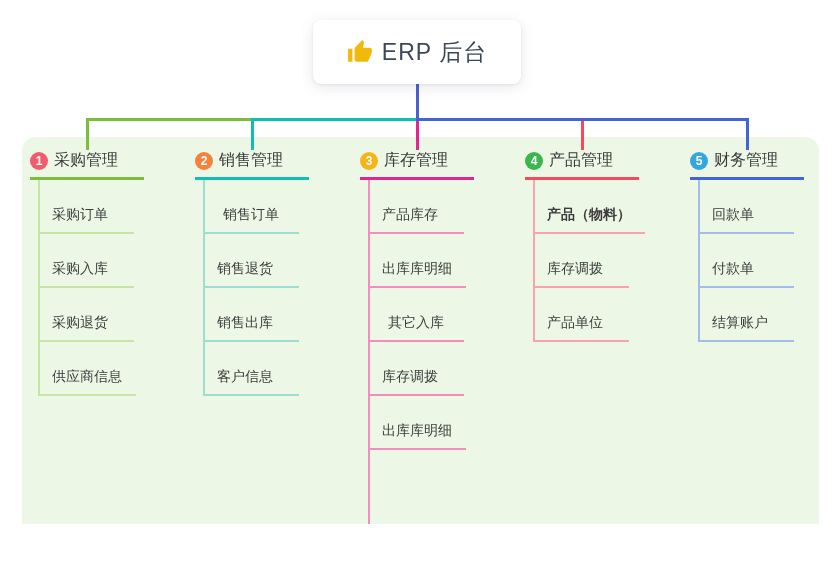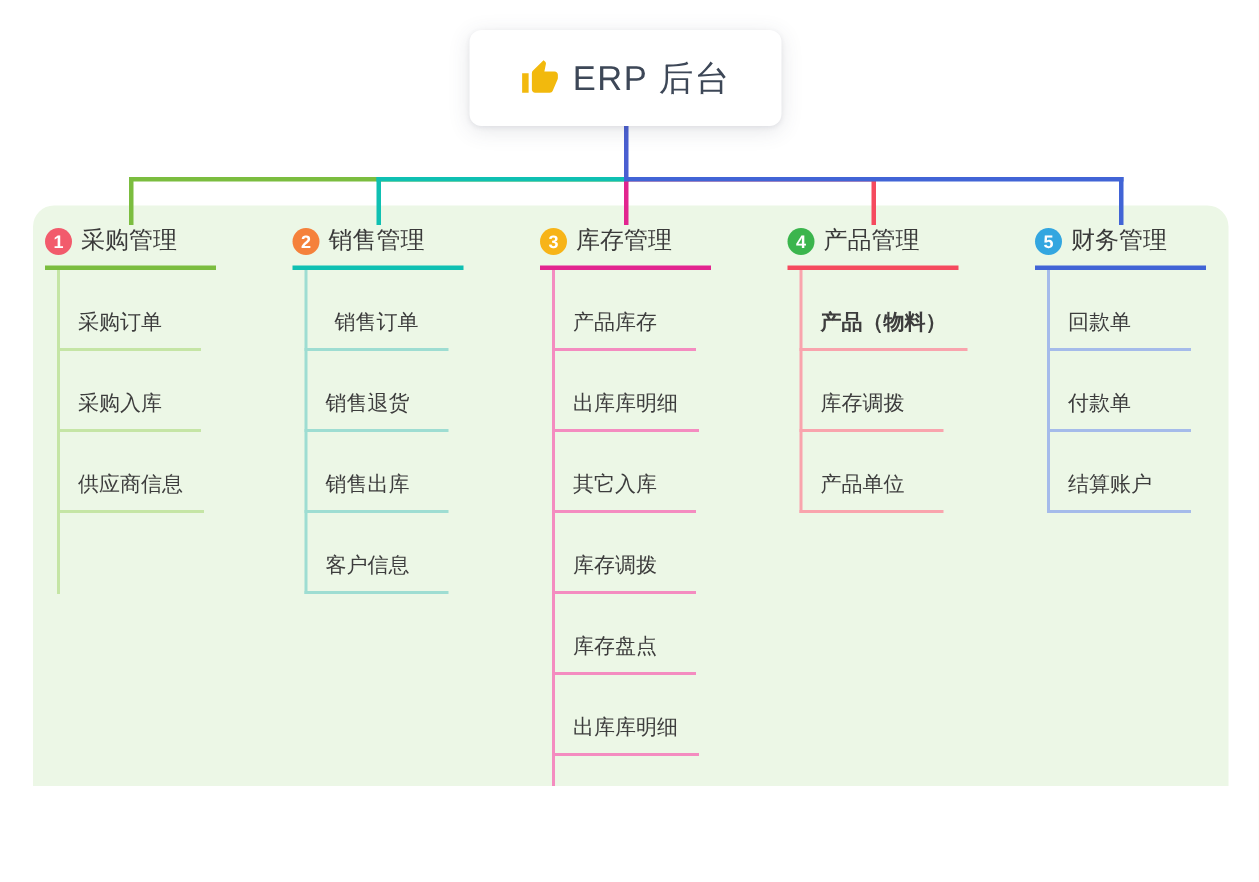--- a/index.html
+++ b/index.html
@@ -87,20 +87,23 @@
         </div>
         <div class="children">
           <div class="vtrunk" style="height: 216px; background: rgb(197, 229, 165);"></div>
           <div class="child-row">
             <div class="child-label" style="border-bottom-color: rgb(197, 229, 165);">采购订单</div>
           </div>
           <div class="child-row">
             <div class="child-label" style="border-bottom-color: rgb(197, 229, 165);">采购入库</div>
           </div>
           <div class="child-row">
+            <div class="child-label" style="border-bottom-color: rgb(197, 229, 165);">采购退货</div>
+          </div>
+          <div class="child-row">
             <div class="child-label" style="border-bottom-color: rgb(197, 229, 165);">供应商信息</div>
           </div>
         </div>
       </div>
       <div class="branch-col" style="left: 195px;">
         <div class="topic" style="border-bottom-color: rgb(15, 192, 178);">
           <div class="badge" style="background: rgb(245, 129, 59);">2</div>
           <div class="topic-label">销售管理</div>
         </div>
         <div class="children">
@@ -126,27 +129,24 @@
         </div>
         <div class="children">
           <div class="vtrunk" style="height: 378px; background: rgb(244, 140, 192);"></div>
           <div class="child-row">
             <div class="child-label" style="border-bottom-color: rgb(244, 140, 192);">产品库存</div>
           </div>
           <div class="child-row">
             <div class="child-label" style="border-bottom-color: rgb(244, 140, 192);">出库库明细</div>
           </div>
           <div class="child-row">
-            <div class="child-label" style="border-bottom-color: rgb(244, 140, 192);">其它入库</div>
+            <div class="child-label" style="border-bottom-color: rgb(244, 140, 192); text-align: center;">其它入库</div>
           </div>
           <div class="child-row">
             <div class="child-label" style="border-bottom-color: rgb(244, 140, 192);">库存调拨</div>
-          </div>
-          <div class="child-row">
-            <div class="child-label" style="border-bottom-color: rgb(244, 140, 192);">库存盘点</div>
           </div>
           <div class="child-row">
             <div class="child-label" style="border-bottom-color: rgb(244, 140, 192);">出库库明细</div>
           </div>
         </div>
       </div>
       <div class="branch-col" style="left: 525px;">
         <div class="topic" style="border-bottom-color: rgb(245, 74, 94);">
           <div class="badge" style="background: rgb(59, 181, 77);">4</div>
           <div class="topic-label">产品管理</div>

